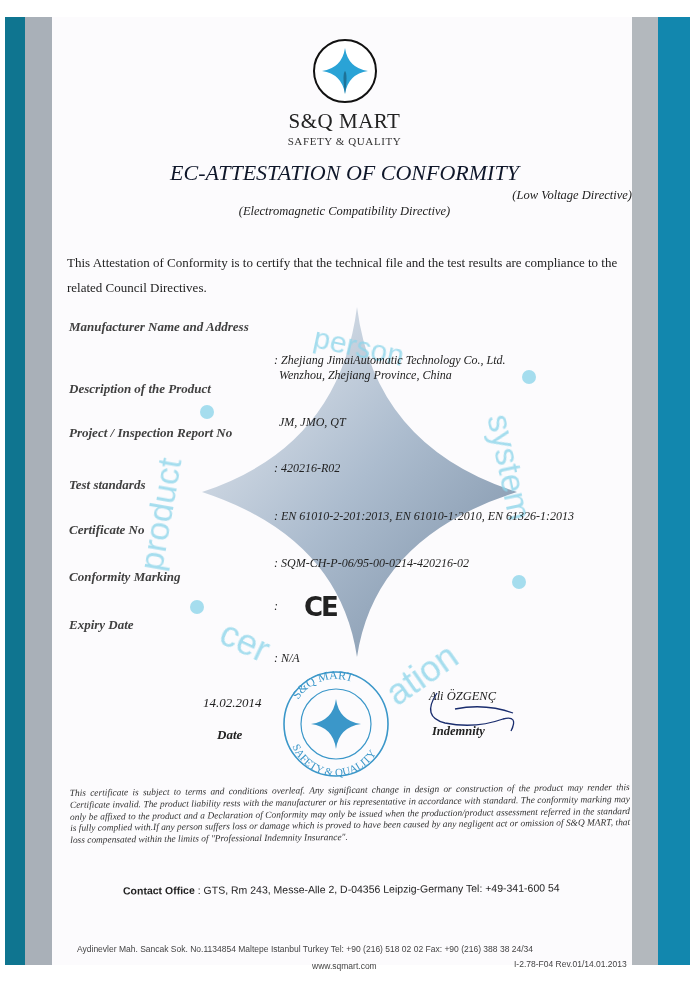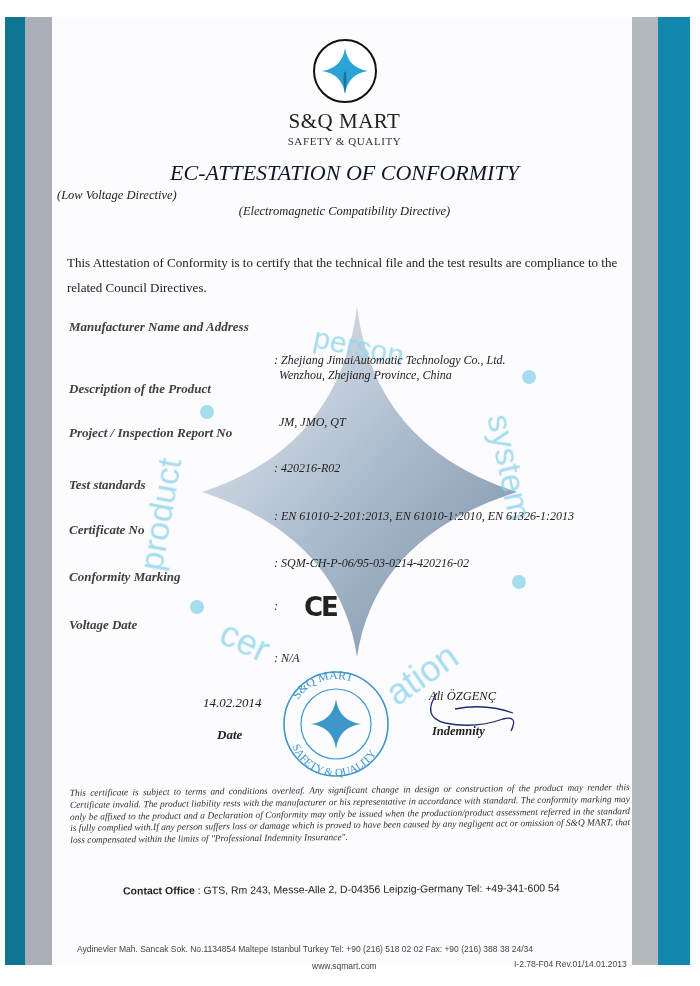--- a/index.html
+++ b/index.html
@@ -11,21 +11,21 @@
   .band-gray-r { left:627px; width:26px; background:#b3b8bd; }
   .band-teal-r { left:653px; width:32px; background:#1287ae; }
   .content { position:absolute; left:52px; top:0; width:575px; height:100%; }
 
   .logo { position:absolute; left:0; width:100%; top:22px; text-align:center; }
   .logo-circle { width:60px; height:60px; border:2px solid #111; border-radius:50%; margin:0 auto; display:flex; align-items:center; justify-content:center; background:#fff; }
   .brand { font-family:"Liberation Serif", serif; font-size:21px; letter-spacing:0.5px; color:#222; margin-top:6px; }
   .tagline { font-family:"Liberation Serif", serif; font-size:11px; letter-spacing:0.6px; color:#333; margin-top:1px; }
 
   .title { position:absolute; top:143px; left:0; width:100%; text-align:center; font-style:italic; font-size:22px; color:#0f172a; }
-  .sub1 { position:absolute; top:171px; left:0; width:100%; text-align:left; font-style:italic; font-size:12.5px; }
+  .sub1 { position:absolute; top:171px; left:0; width:100%; text-align:right; font-style:italic; font-size:12.5px; }
   .sub2 { position:absolute; top:187px; left:0; width:100%; text-align:center; font-style:italic; font-size:12.5px; }
 
   .intro { position:absolute; top:233px; left:10px; width:560px; font-size:13px; line-height:25px; }
 
   .watermark { position:absolute; left:0; top:0; width:100%; height:100%; pointer-events:none; }
 
   .row { position:absolute; left:12px; width:555px; }
   .lbl { position:absolute; left:0; font-style:italic; font-weight:bold; font-size:13px; color:#404040; }
   .val { position:absolute; left:205px; font-style:italic; font-size:12px; line-height:14.5px; color:#222; width:350px;margin-top:36px; }
   .ce { font-family:"DejaVu Sans", sans-serif; font-size:26px; font-style:normal; font-weight:bold; letter-spacing:-2px; margin-left:26px; vertical-align:middle; }
@@ -114,32 +114,32 @@
       <div class="val">: 420216-R02</div>
     </div>
 
     <div class="row" style="top:456px;">
       <span class="lbl" style="top:4px;">Test standards</span>
       <div class="val" style="width:360px; white-space:nowrap;">: EN 61010-2-201:2013, EN 61010-1:2010, EN 61326-1:2013</div>
     </div>
 
     <div class="row" style="top:503px;">
       <span class="lbl" style="top:2px;">Certificate No</span>
-      <div class="val">: SQM-CH-P-06/95-03-0214-420216-02</div>
+      <div class="val">: SQM-CH-P-06/95-00-0214-420216-02</div>
     </div>
 
     <div class="row" style="top:546px;">
       <span class="lbl" style="top:6px;">Conformity Marking</span>
       <div class="val">
         <span>:</span><span class="ce">CE</span>
       </div>
     </div>
 
     <div class="row" style="top:598px;">
-      <span class="lbl" style="top:2px;">Voltage Date</span>
+      <span class="lbl" style="top:2px;">Expiry Date</span>
       <div class="val">: N/A</div>
     </div>
 
     <div class="sig-date">14.02.2014</div>
     <div class="sig-date-lbl">Date</div>
 
     <svg class="stamp" viewBox="0 0 122 110">
       <defs>
         <path id="arcTop" d="M16 55 A45 45 0 0 1 106 55"></path>
         <path id="arcBot" d="M14 60 A47 47 0 0 0 108 60"></path>

